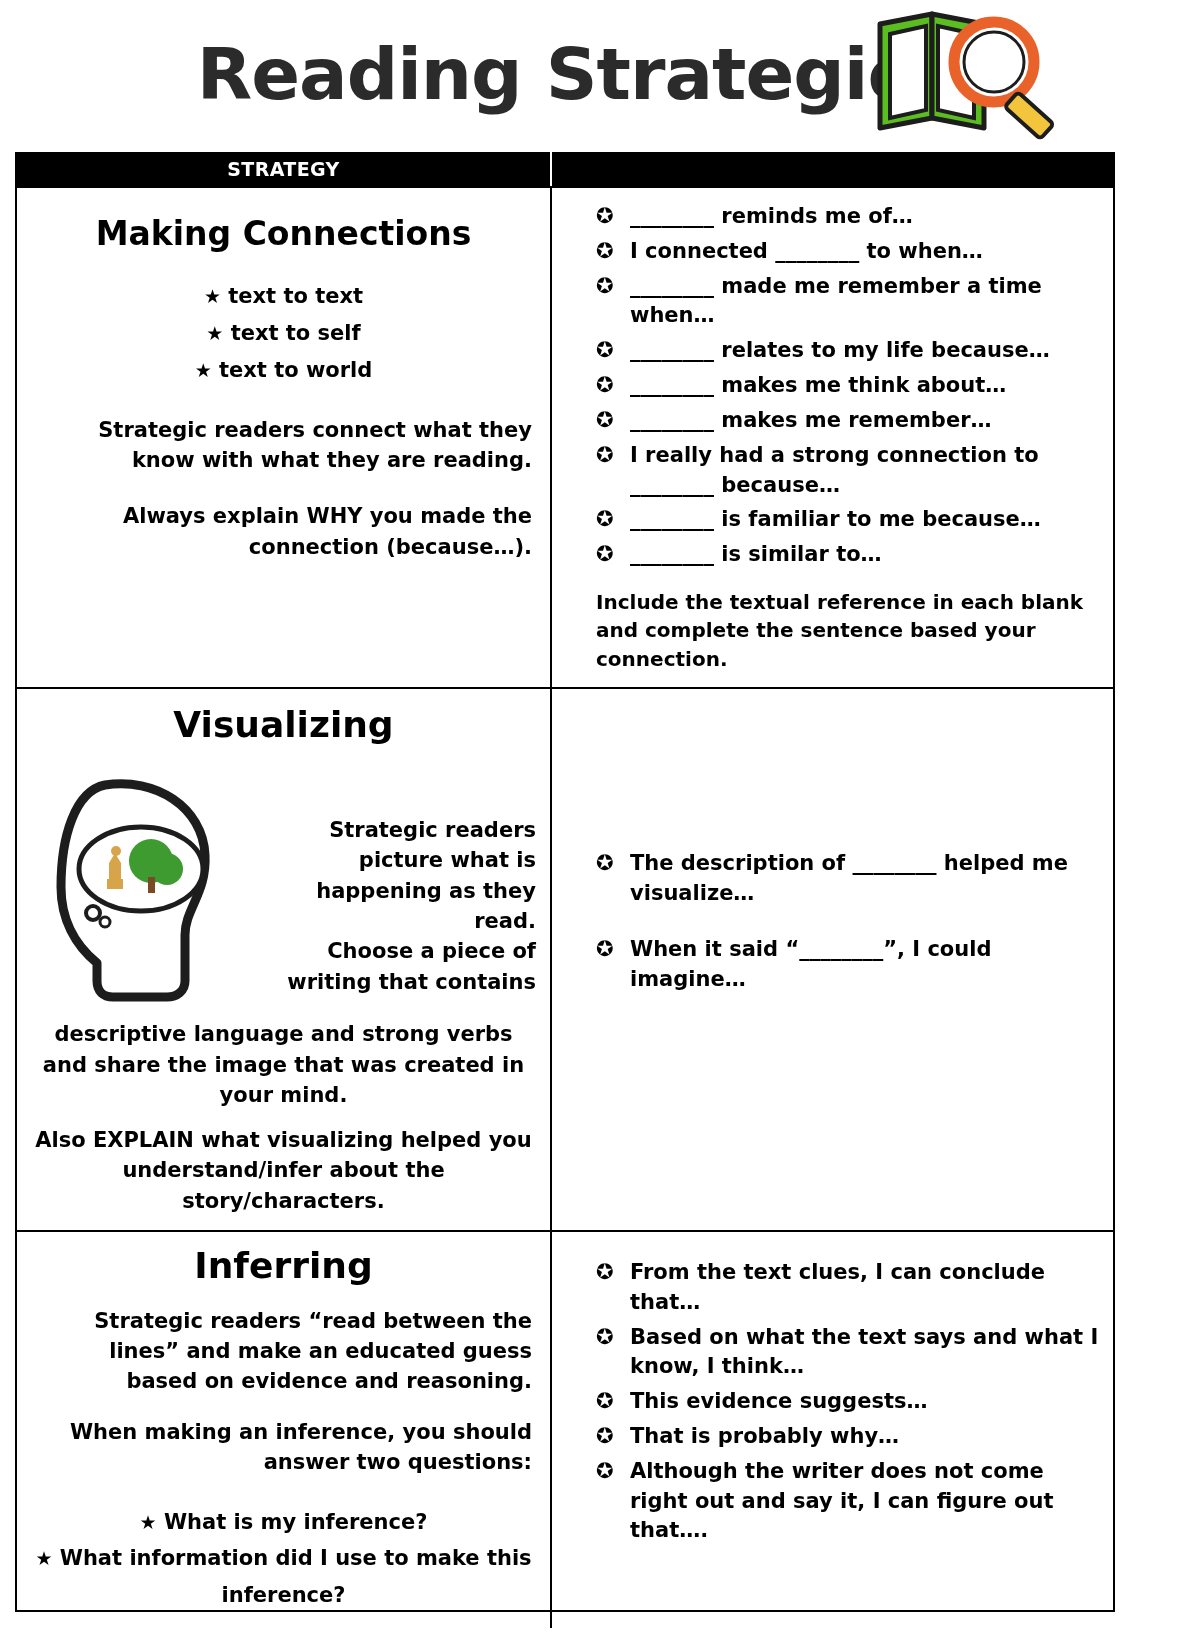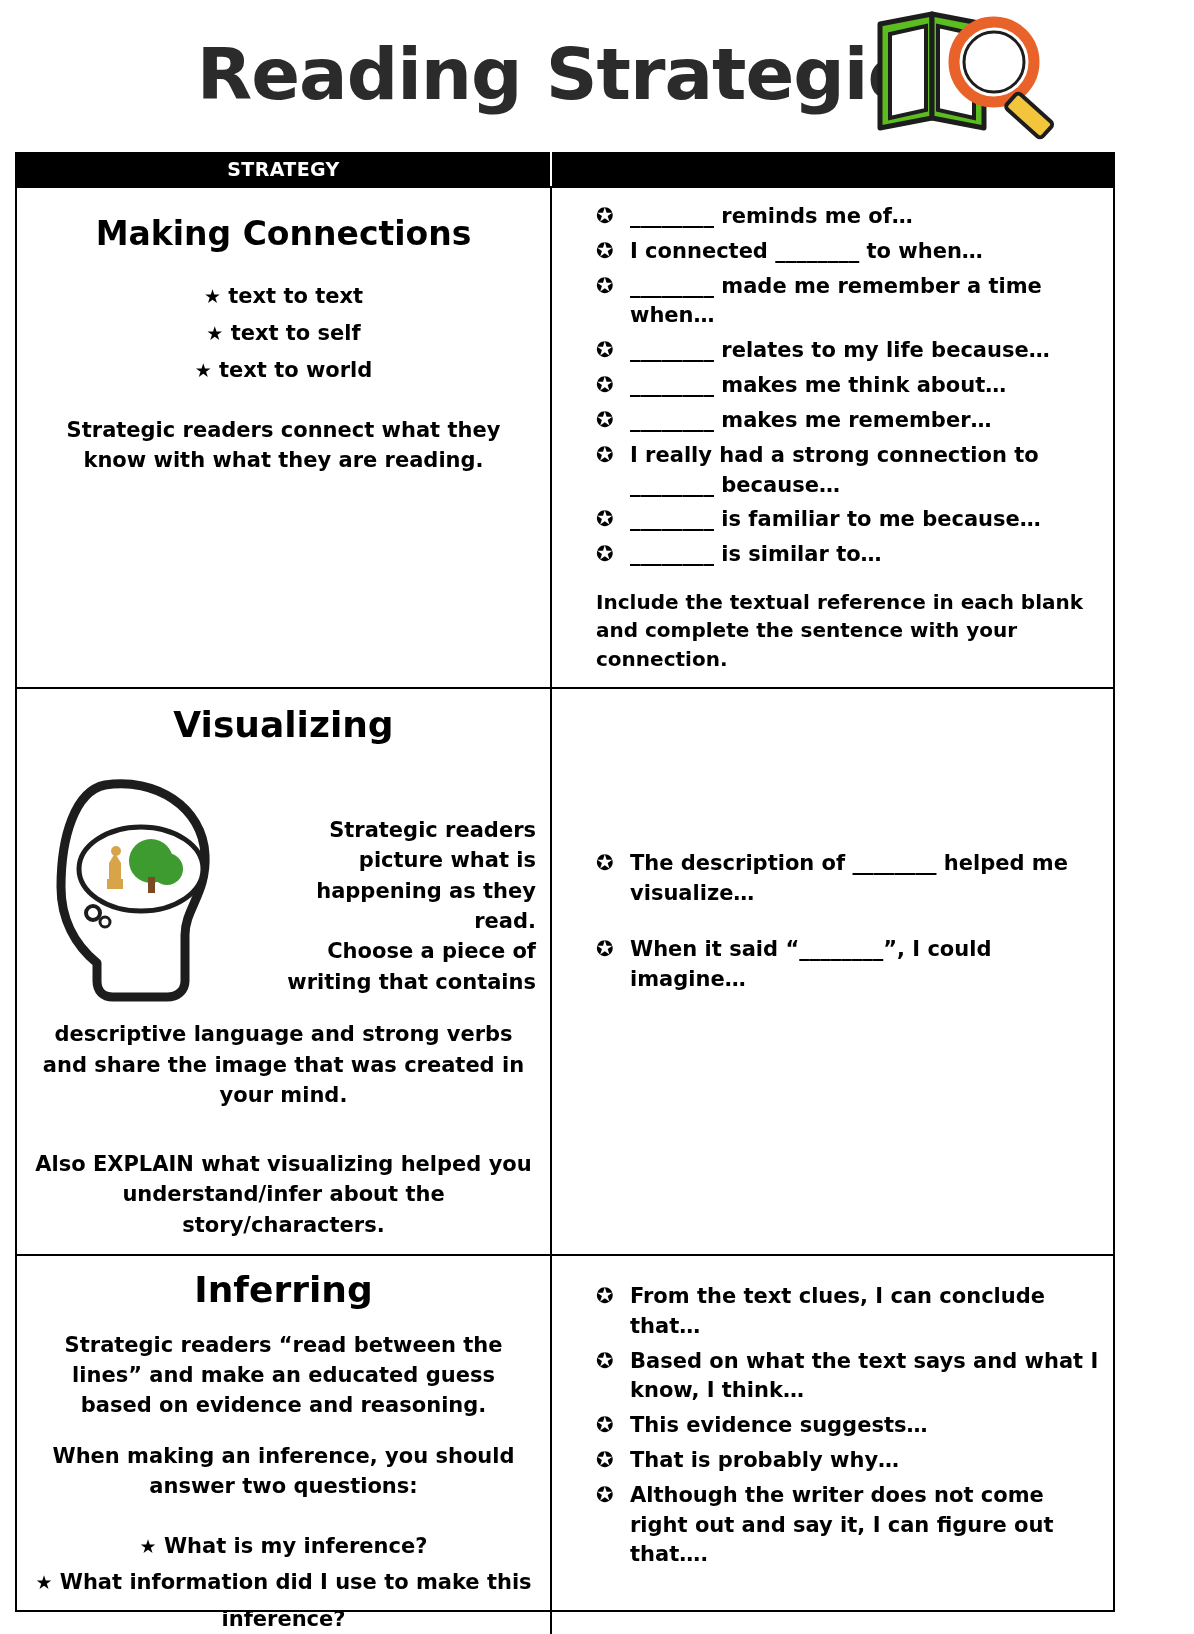--- a/index.html
+++ b/index.html
@@ -115,21 +115,21 @@
   .bullet-list li {
     font-size: 21px;
     font-weight: bold;
     line-height: 1.75;
   }
   .star { font-size: 19px; }
 
   .para {
     font-size: 21px;
     font-weight: bold;
-    text-align: center;
+    text-align: right;
     line-height: 1.45;
     margin: 26px 4px 0 4px;
   }
   .para.tight { margin-top: 20px; }
 
   
   .starters {
     list-style: none;
     margin: 0;
     padding: 0;
@@ -172,21 +172,21 @@
   }
   .vis-text-wrap .para { text-align: right; margin: 0 0 0 0; }
   .vis-text-wrap .para + .para { }
   .vis-full {
     text-align: center;
     font-size: 21px;
     font-weight: bold;
     line-height: 1.45;
     margin: 22px 0 0 0;
   }
-  .vis-full.second { margin-top: 38px; }
+  .vis-full.second { margin-top: 14px; }
 </style>
 </head>
 <body>
 
 <div class="header">
   <div class="title">Reading Strategies</div>
 
   <div class="logo">
     <svg viewBox="0 0 210 136" width="210" height="136">
 
@@ -222,20 +222,21 @@
           <span class="star">★</span>
           <span>text to self</span>
         </li>
         <li>
           <span class="star">★</span>
           <span>text to world</span>
         </li>
       </ul>
 
       <div class="para">Strategic readers connect what they know with what they are reading.</div>
+      <div class="para">Always explain WHY you made the connection (because…).</div>
     </div>
 
     <div class="cell-right">
       <ul class="starters">
         <li>
             <span class="glyph">✪</span>
             <span class="txt">________ reminds me of…</span>
           </li>
         <li>
             <span class="glyph">✪</span>
@@ -263,21 +264,21 @@
           </li>
         <li>
             <span class="glyph">✪</span>
             <span class="txt">________ is familiar to me because…</span>
           </li>
         <li>
             <span class="glyph">✪</span>
             <span class="txt">________ is similar to…</span>
           </li>
       </ul>
-      <div class="note">Include the textual reference in each blank and complete the sentence with your connection.</div>
+      <div class="note">Include the textual reference in each blank and complete the sentence based your connection.</div>
     </div>
   </div>
 
   <div class="row row-visualizing">
     <div class="cell-left">
       <div class="strategy-name vis">Visualizing</div>
 
       <div class="head-art">
         <svg viewBox="0 0 230 250" width="230" height="250">
           <path d="M70 18 C120 10 168 40 170 88 C172 126 150 142 150 168 L150 214 C150 224 142 230 132 230 L78 230 C68 230 62 224 62 214 L62 196 C40 178 26 152 26 120 C26 70 40 24 70 18 Z" fill="#ffffff" stroke="#1d1d1d" stroke-width="9" stroke-linejoin="round"></path>

